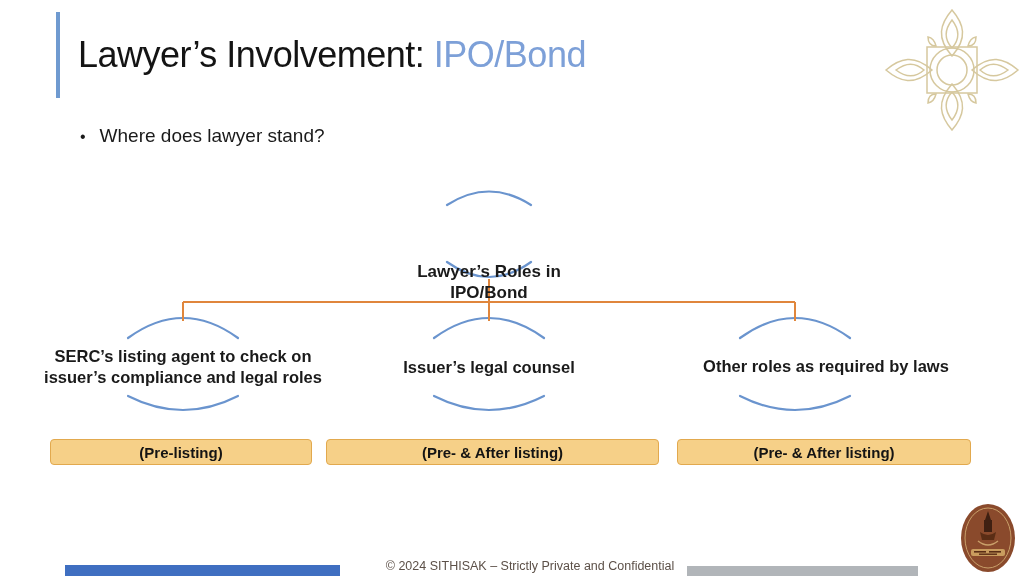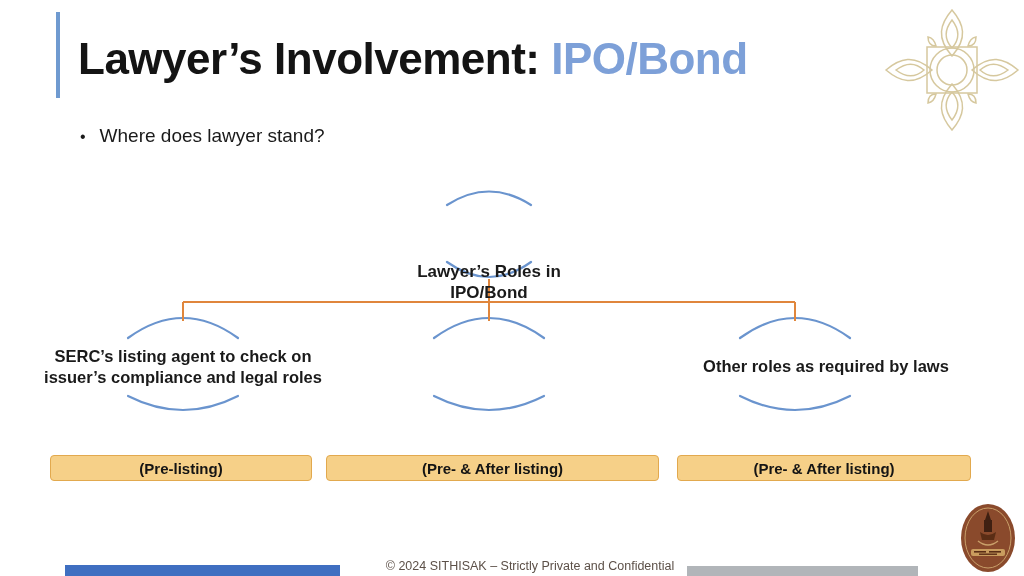--- a/index.html
+++ b/index.html
@@ -8,21 +8,21 @@
     --footer-blue:#3f6fc1; --footer-gray:#b1b5b9; --ornament-gold:#d6c89e;
     --logo-maroon:#8a4a2c; --text-dark:#1a1a1a; --footer-text:#5c5048;
   }
   *{margin:0;padding:0;box-sizing:border-box;}
   html,body{width:1024px;height:576px;background:#fff;overflow:hidden;}
   body{font-family:"Liberation Sans",sans-serif;color:var(--text-dark);}
   .slide{position:relative;width:1024px;height:576px;background:#fff;}
 
   
   .accent-bar{position:absolute;left:56px;top:12px;width:4px;height:86px;background:var(--accent-bar);}
-  .title{position:absolute;left:78px;top:34px;font-size:44px;font-weight:bold;letter-spacing:-0.5px;white-space:nowrap;}
+  .title{position:absolute;left:78px;top:34px;font-size:36px;font-weight:normal;letter-spacing:-0.5px;white-space:nowrap;}
   .title .main{color:#141414;}
   .title .hl{color:var(--title-blue);}
   .ornament{position:absolute;left:880px;top:2px;}
 
   
   .bullet-row{position:absolute;left:80px;top:125px;font-size:19px;display:flex;gap:14px;align-items:baseline;}
   .bullet-row .dot{font-size:16px;}
 
   
   .diagram-svg{position:absolute;left:0;top:0;width:1024px;height:576px;pointer-events:none;}
@@ -30,21 +30,21 @@
   .node{position:absolute;font-weight:bold;font-size:16.5px;line-height:21px;text-align:center;}
   .node div{white-space:nowrap;}
   .root-node{left:389px;top:215px;width:200px;font-size:17px;line-height:21px;margin-top:46px;}
   .child-0{left:33px;top:346px;width:300px;}
   .child-1{left:339px;top:357px;width:300px;}
   .child-2{left:676px;top:356px;width:300px;}
 
   .tag{position:absolute;top:439px;height:26px;background:var(--tag-fill);
        border:1.5px solid var(--tag-border);border-radius:4px;
        display:flex;align-items:center;justify-content:center;
-       font-size:15px;font-weight:bold;color:#141414;margin-top:16px;}
+       font-size:15px;font-weight:bold;color:#141414;}
   .tag-0{left:50px;width:262px;}
   .tag-1{left:326px;width:333px;}
   .tag-2{left:677px;width:294px;}
 
   
   .footer-blue-bar{position:absolute;left:65px;top:565px;width:275px;height:11px;background:var(--footer-blue);}
   .footer-gray-bar{position:absolute;left:687px;top:566px;width:231px;height:10px;background:var(--footer-gray);}
   .footer-copy{position:absolute;left:0;top:559px;width:1020px;text-align:center;
                font-size:12.5px;color:var(--footer-text);margin-left:20px;}
   .logo{position:absolute;left:958px;top:501px;}
@@ -107,20 +107,23 @@
   <div class="node root-node">
     <div>Lawyer’s Roles in</div>
     <div>IPO/Bond</div>
   </div>
 
   <div class="node child-0">
     <div>SERC’s listing agent to check on</div>
     <div>issuer’s compliance and legal roles</div>
   </div>
 
+  <div class="node child-1">
+    <div>Issuer’s legal counsel</div>
+  </div>
 
   <div class="node child-2">
     <div>Other roles as required by laws</div>
   </div>
 
   <div class="tag tag-0">(Pre-listing)</div>
   <div class="tag tag-1">(Pre- &amp; After listing)</div>
   <div class="tag tag-2">(Pre- &amp; After listing)</div>
 
   <div class="footer-blue-bar"></div>

